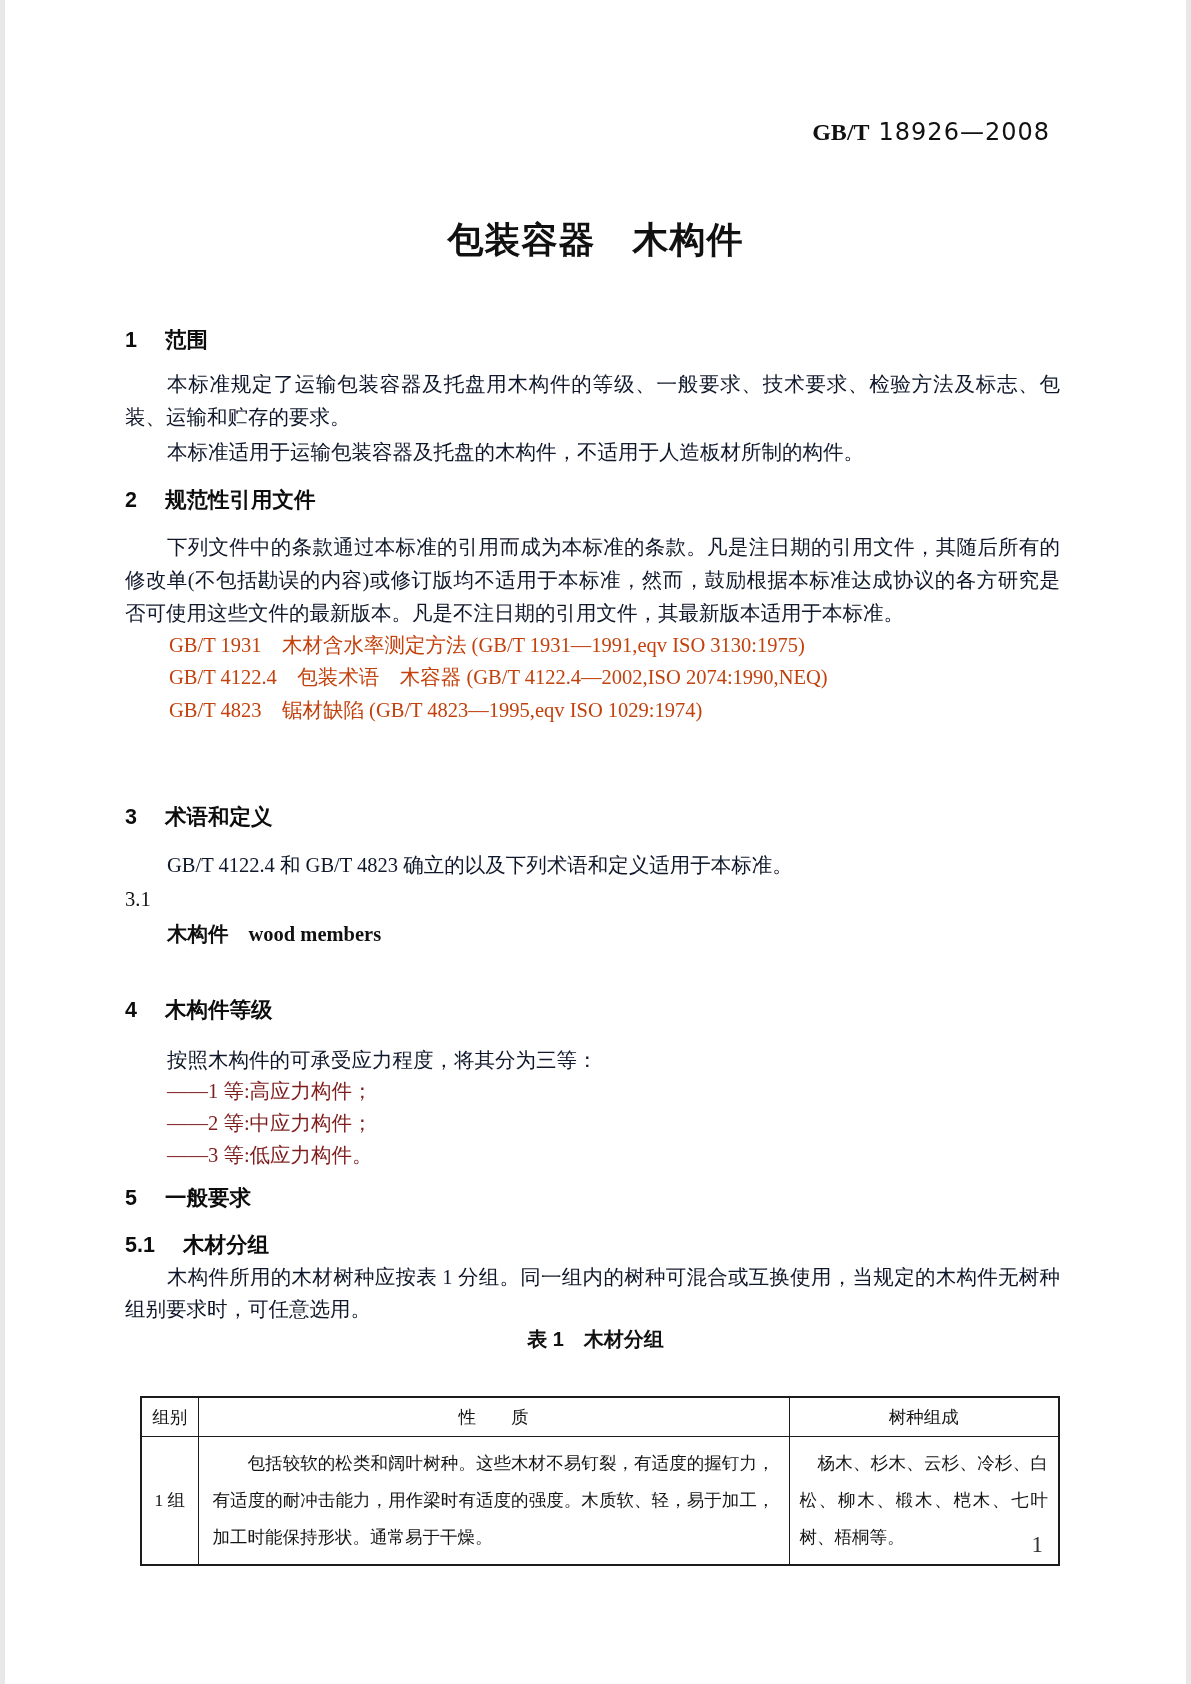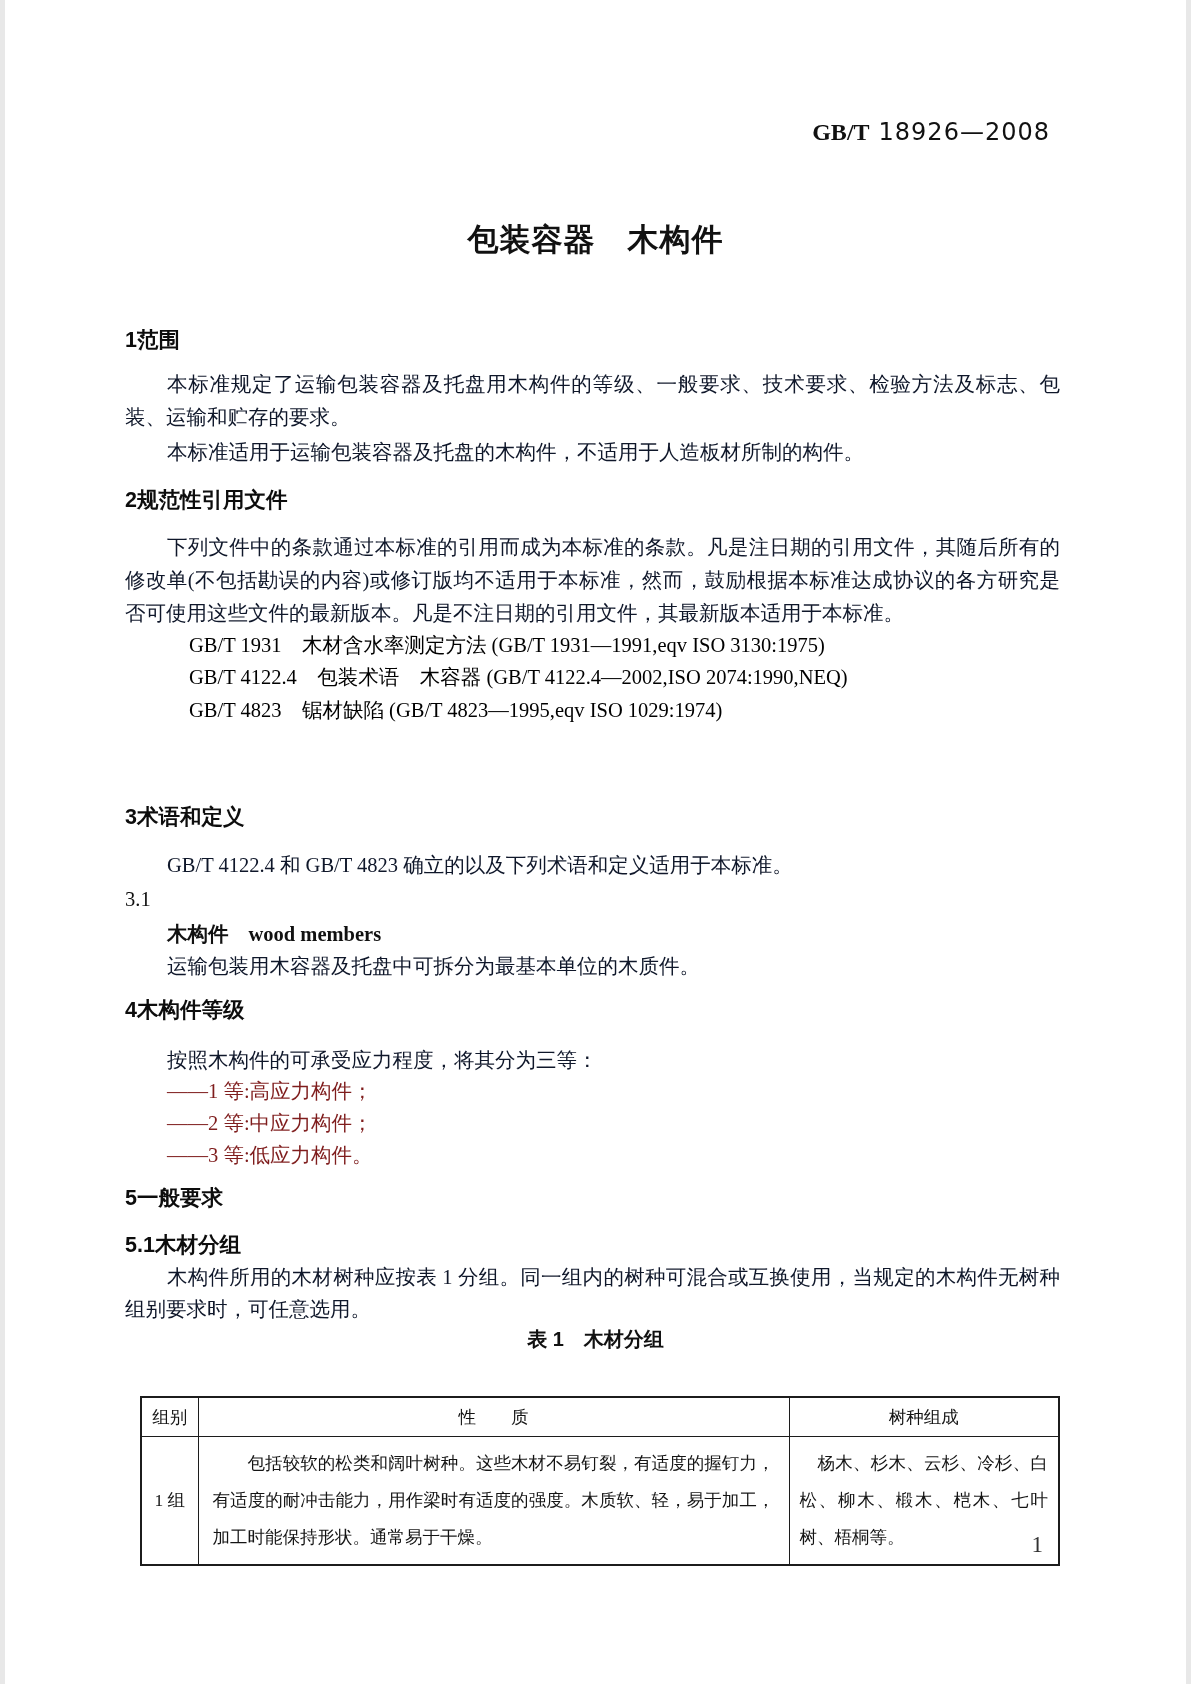--- a/index.html
+++ b/index.html
@@ -11,39 +11,39 @@
   .abs{position:absolute;}
   .hei{font-family:"Liberation Sans","DejaVu Sans",sans-serif;font-weight:700;}
   .serif{font-family:"Liberation Serif","DejaVu Serif",serif;}
 
   
   #doc-code{top:118px;right:136px;font-size:24px;line-height:28px;white-space:nowrap;}
   #doc-code .code-prefix{font-weight:700;font-family:"Liberation Serif","DejaVu Serif",serif;}
   #doc-code .code-number{font-family:"DejaVu Sans","Liberation Sans",sans-serif;font-weight:400;margin-left:9px;letter-spacing:1px;}
 
   
-  #doc-title{top:220px;left:0;width:100%;text-align:center;font-size:31px;line-height:40px;letter-spacing:1px;}
+  #doc-title{top:220px;left:0;width:100%;text-align:center;font-size:36px;line-height:40px;letter-spacing:1px;}
 
   
   .para{font-size:20.5px;line-height:33px;width:935px;text-align:justify;color:#0f172a;}
   .indent{text-indent:42px;}
 
   
   .sec-h{font-size:21.5px;line-height:26px;color:#0d0d0d;white-space:nowrap;}
-  .sec-h .h-t{}
+  .sec-h .h-t{margin-left:28px;}
   .sub-no{font-size:20.5px;line-height:26px;}
 
   #h-s1{top:327px;left:120px;}
   #s1-p1{top:368px;left:120px;}
   #s1-p2{top:436px;left:120px;}
 
   #h-s2{top:487px;left:120px;}
   #s2-intro{top:531px;left:120px;}
   #refs{top:629px;left:120px;list-style:none;margin:0;padding:0 0 0 44px;}
-  #refs li{font-size:20.5px;line-height:32.4px;white-space:nowrap;color:#000000;margin-left:20px;}
+  #refs li{font-size:20.5px;line-height:32.4px;white-space:nowrap;color:#c2410c;}
 
   #h-s3{top:804px;left:120px;}
   #s3-intro{top:849px;left:120px;}
   #s31-no{top:886px;left:120px;}
   #term-line{top:919px;left:120px;padding-left:42px;font-size:20.5px;line-height:30px;white-space:nowrap;}
   #term-line .term-zh{font-family:"Liberation Sans","DejaVu Sans",sans-serif;font-weight:700;}
   #term-line .term-en{font-weight:700;margin-left:20px;}
   #s3-def{top:950px;left:120px;}
 
   #h-s4{top:997px;left:120px;}
@@ -100,21 +100,20 @@
   </ul>
 
   <div id="h-s3" class="abs hei sec-h">
     <span class="h-n">3</span><span class="h-t">术语和定义</span>
   </div>
   <div id="s3-intro" class="abs para indent">GB/T 4122.4 和 GB/T 4823 确立的以及下列术语和定义适用于本标准。</div>
   <div id="s31-no" class="abs serif sub-no">3.1</div>
   <div id="term-line" class="abs">
     <span class="term-zh">木构件</span><span class="term-en">wood members</span>
   </div>
-  <div id="s3-def" class="abs para indent">运输包装用木容器及托盘中可拆分为最基本单位的木质件。</div>
 
   <div id="h-s4" class="abs hei sec-h">
     <span class="h-n">4</span><span class="h-t">木构件等级</span>
   </div>
   <div id="s4-intro" class="abs para indent">按照木构件的可承受应力程度，将其分为三等：</div>
   <ul id="grades" class="abs">
     <li>——1 等:高应力构件；</li>
     <li>——2 等:中应力构件；</li>
     <li>——3 等:低应力构件。</li>
   </ul>

